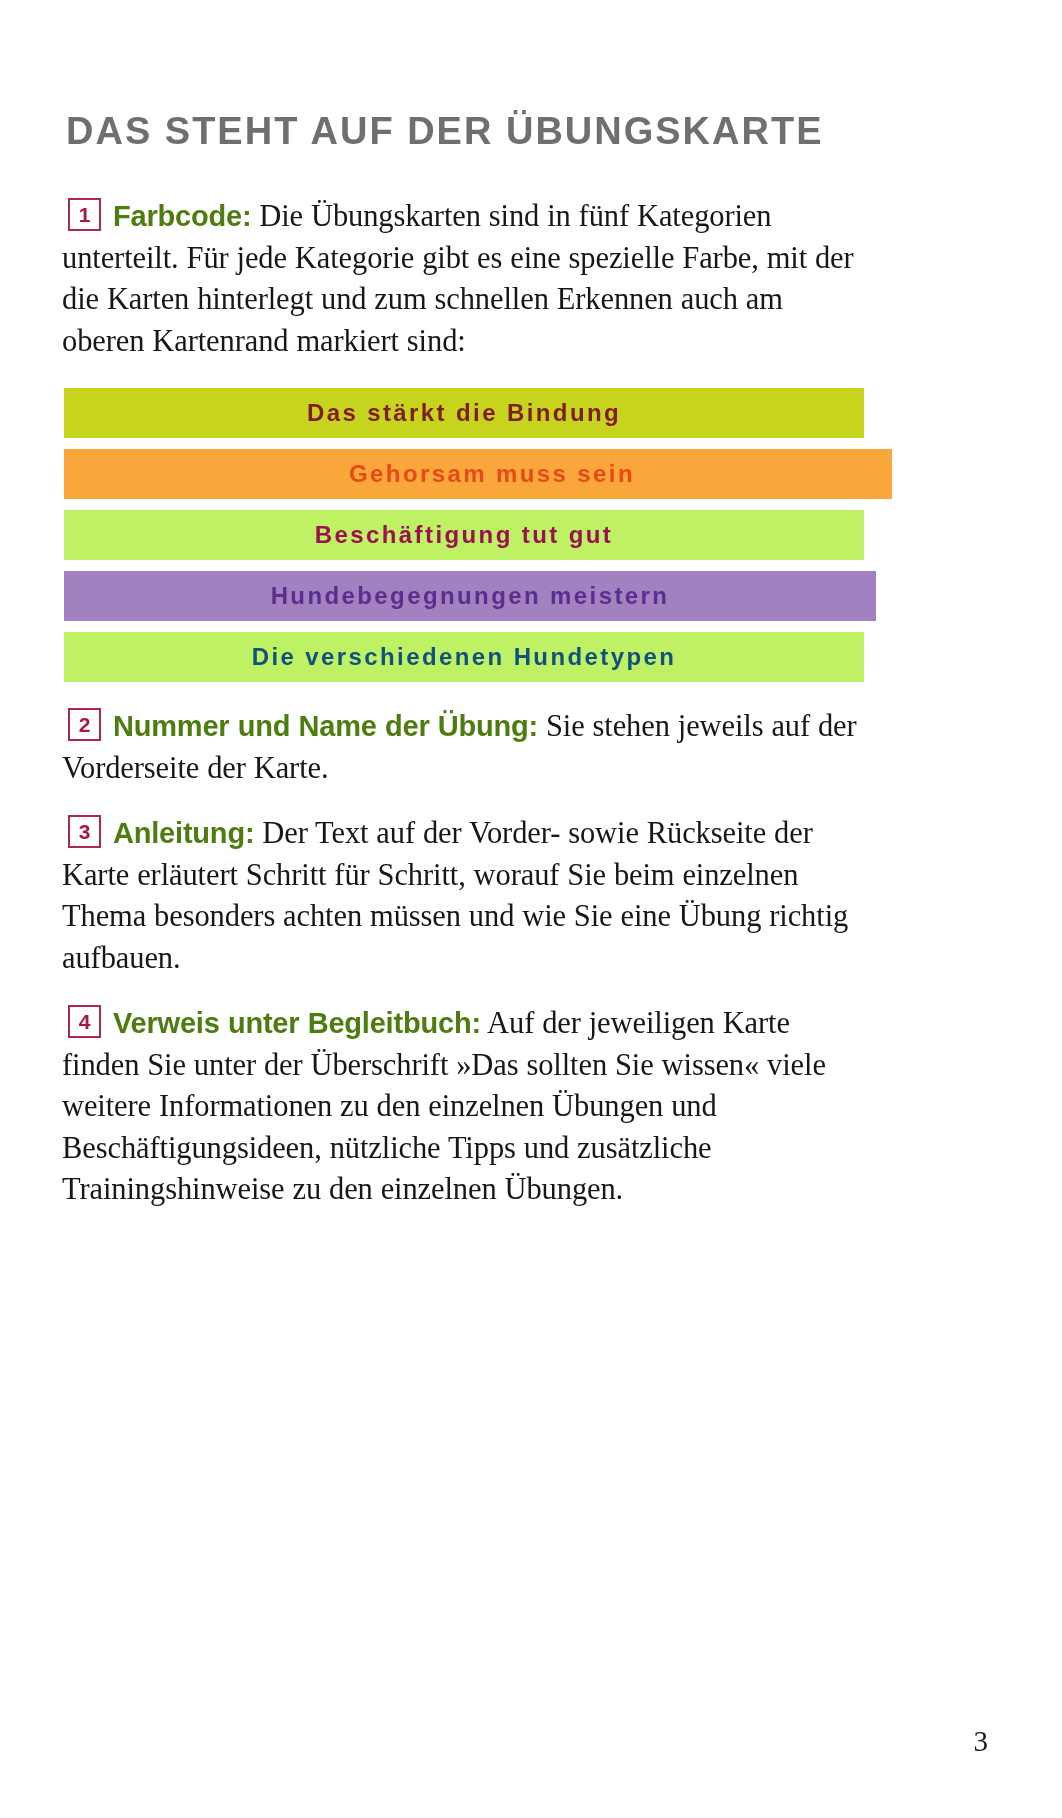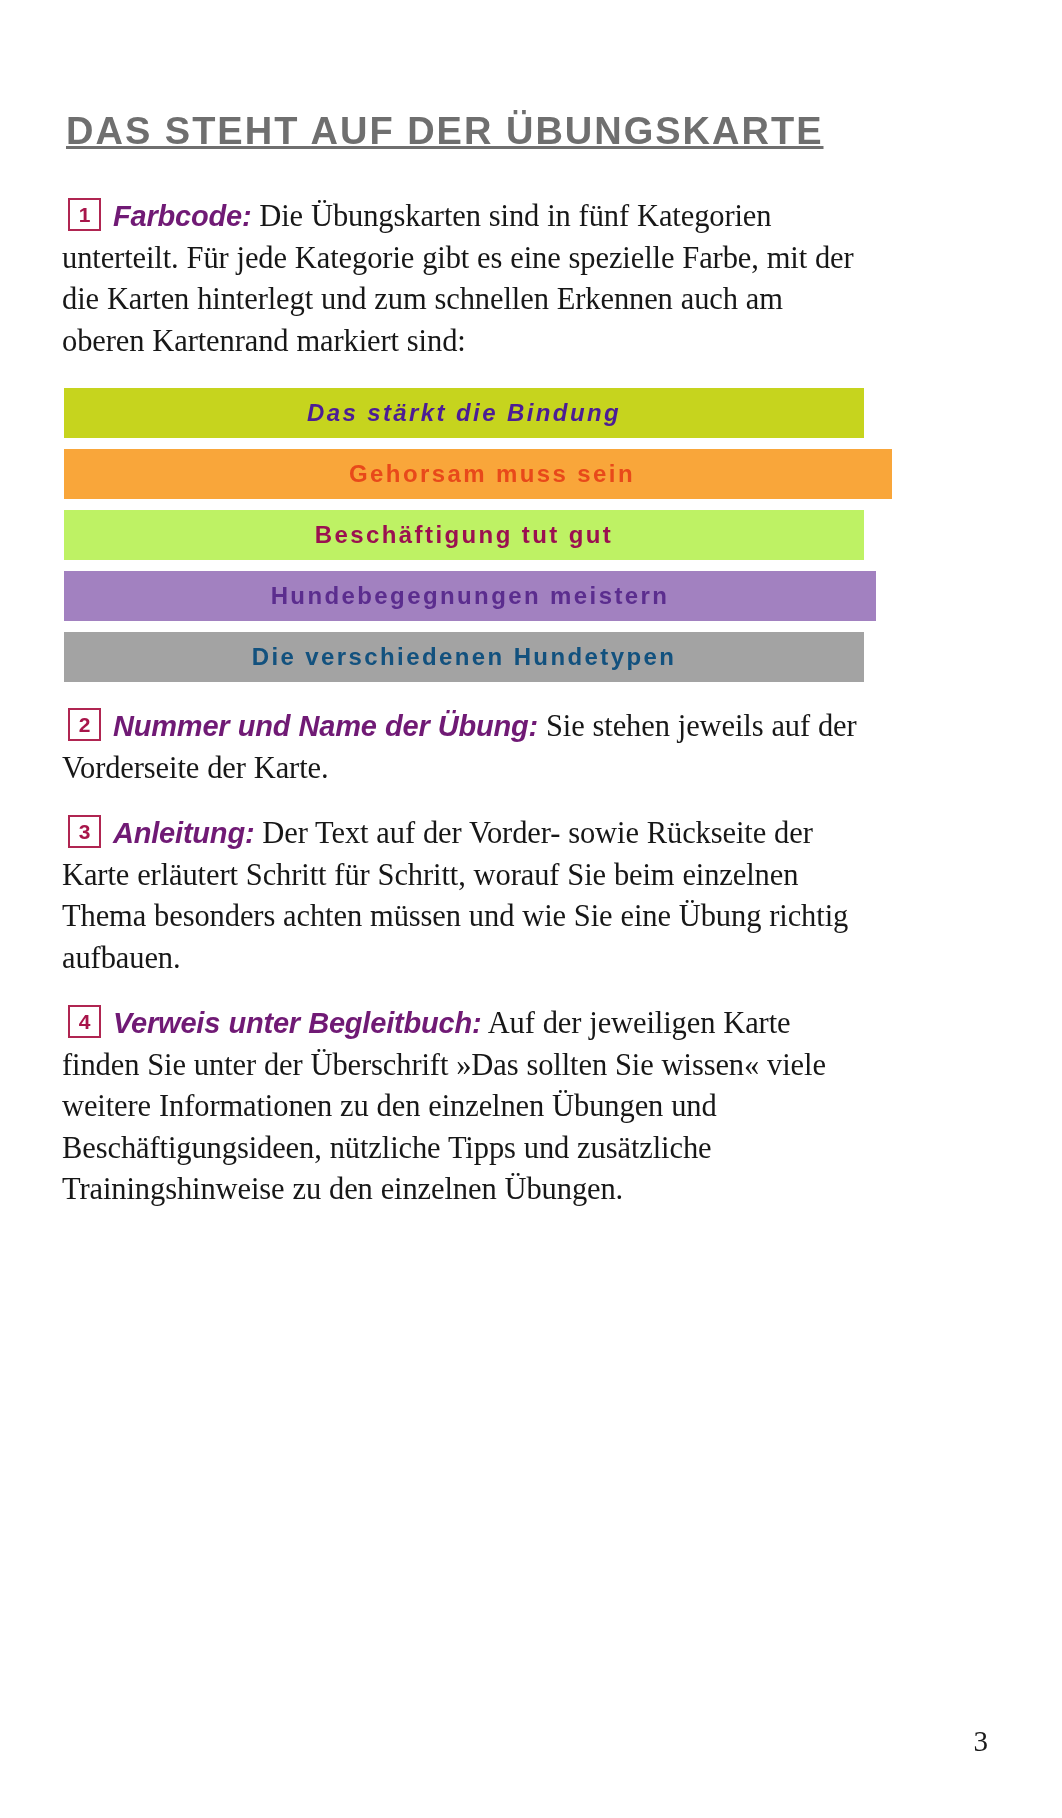--- a/index.html
+++ b/index.html
@@ -35,21 +35,20 @@
     left: 66px;
     top: 82px;
     width: 930px;
     font-family: "Liberation Sans", "DejaVu Sans", sans-serif;
     font-weight: 700;
     font-size: 38px;
     line-height: 48px;
     letter-spacing: 2.0px;
     color: #6f6f6f;
     white-space: nowrap;
-    text-decoration: underline;
   }
 
   
   .content {
     position: absolute;
     left: 62px;
     top: 168px;
     width: 800px;
   }
 
@@ -91,23 +90,22 @@
     vertical-align: 4px;
     margin-right: 12px;
     margin-left: 6px;
     background: #ffffff;
   }
 
   .lead-label {
     font-family: "Liberation Sans", "DejaVu Sans", sans-serif;
     font-weight: 700;
     font-size: 29px;
-    color: #701a75;
+    color: #4d7c0f;
     letter-spacing: -0.2px;
-    font-style: italic;
   }
 
   
   .bars {
     margin-top: 26px;
     margin-bottom: 10px;
     margin-left: 2px;
     width: 800px;
   }
 
@@ -156,36 +154,36 @@
   <div class="content">
 
 
     <div class="item-block first">
       <p class="para"><span class="num-badge">1</span><span class="lead-label">Farbcode:</span><span> Die Übungskarten sind in fünf Kategorien unterteilt. Für jede Kategorie gibt es eine spezielle Farbe, mit der die Karten hinterlegt und zum schnellen Erkennen auch am oberen Kartenrand markiert sind:</span></p>
     </div>
 
     <div class="bars">
 
       <div class="bar b0" style="background:#c6d41e;">
-        <span class="bar-label" style="color:#4c1d95;font-style:italic;">Das stärkt die Bindung</span>
+        <span class="bar-label" style="color:#7f1d1d;">Das stärkt die Bindung</span>
       </div>
 
       <div class="bar b1" style="background:#f9a63a;">
         <span class="bar-label" style="color:#e8491a;">Gehorsam muss sein</span>
       </div>
 
       <div class="bar b2" style="background:#bef264;">
         <span class="bar-label" style="color:#9b1050;">Beschäftigung tut gut</span>
       </div>
 
       <div class="bar b3" style="background:#a281c0;">
         <span class="bar-label" style="color:#5b2d8e;">Hundebegegnungen meistern</span>
       </div>
 
-      <div class="bar b4" style="background:#a3a3a3;">
+      <div class="bar b4" style="background:#bef264;">
         <span class="bar-label" style="color:#12517e;">Die verschiedenen Hundetypen</span>
       </div>
 
     </div>
 
     <div class="item-block">
       <p class="para"><span class="num-badge">2</span><span class="lead-label">Nummer und Name der Übung:</span><span> Sie stehen jeweils auf der Vorderseite der Karte.</span></p>
     </div>
 
     <div class="item-block">

